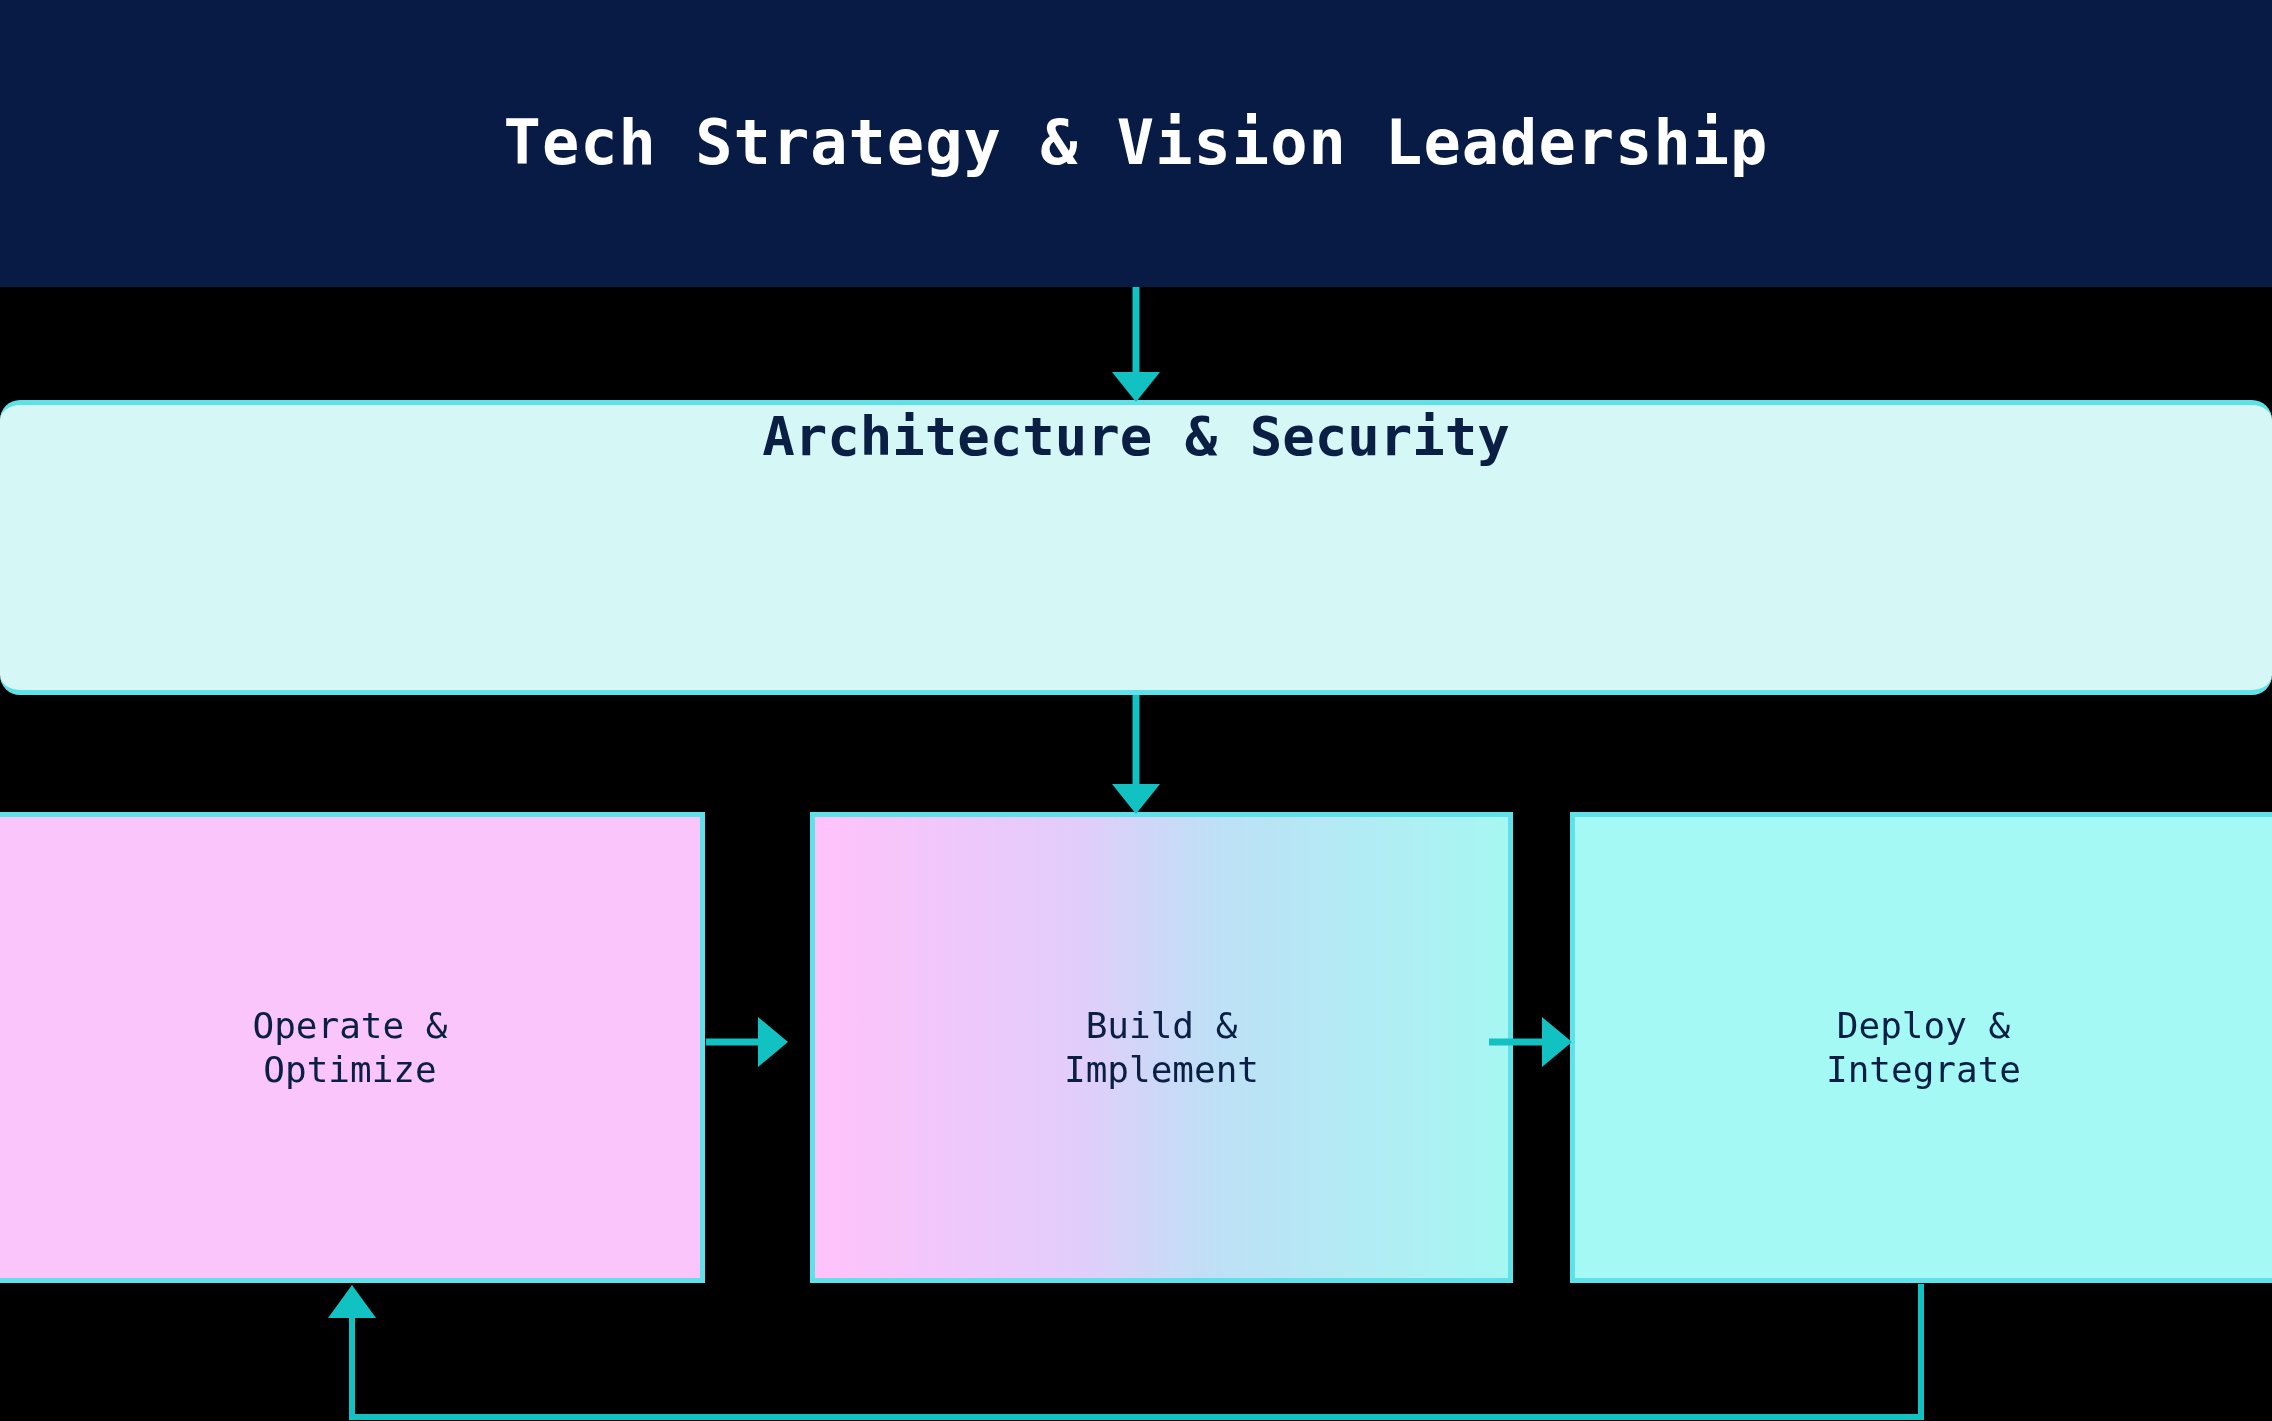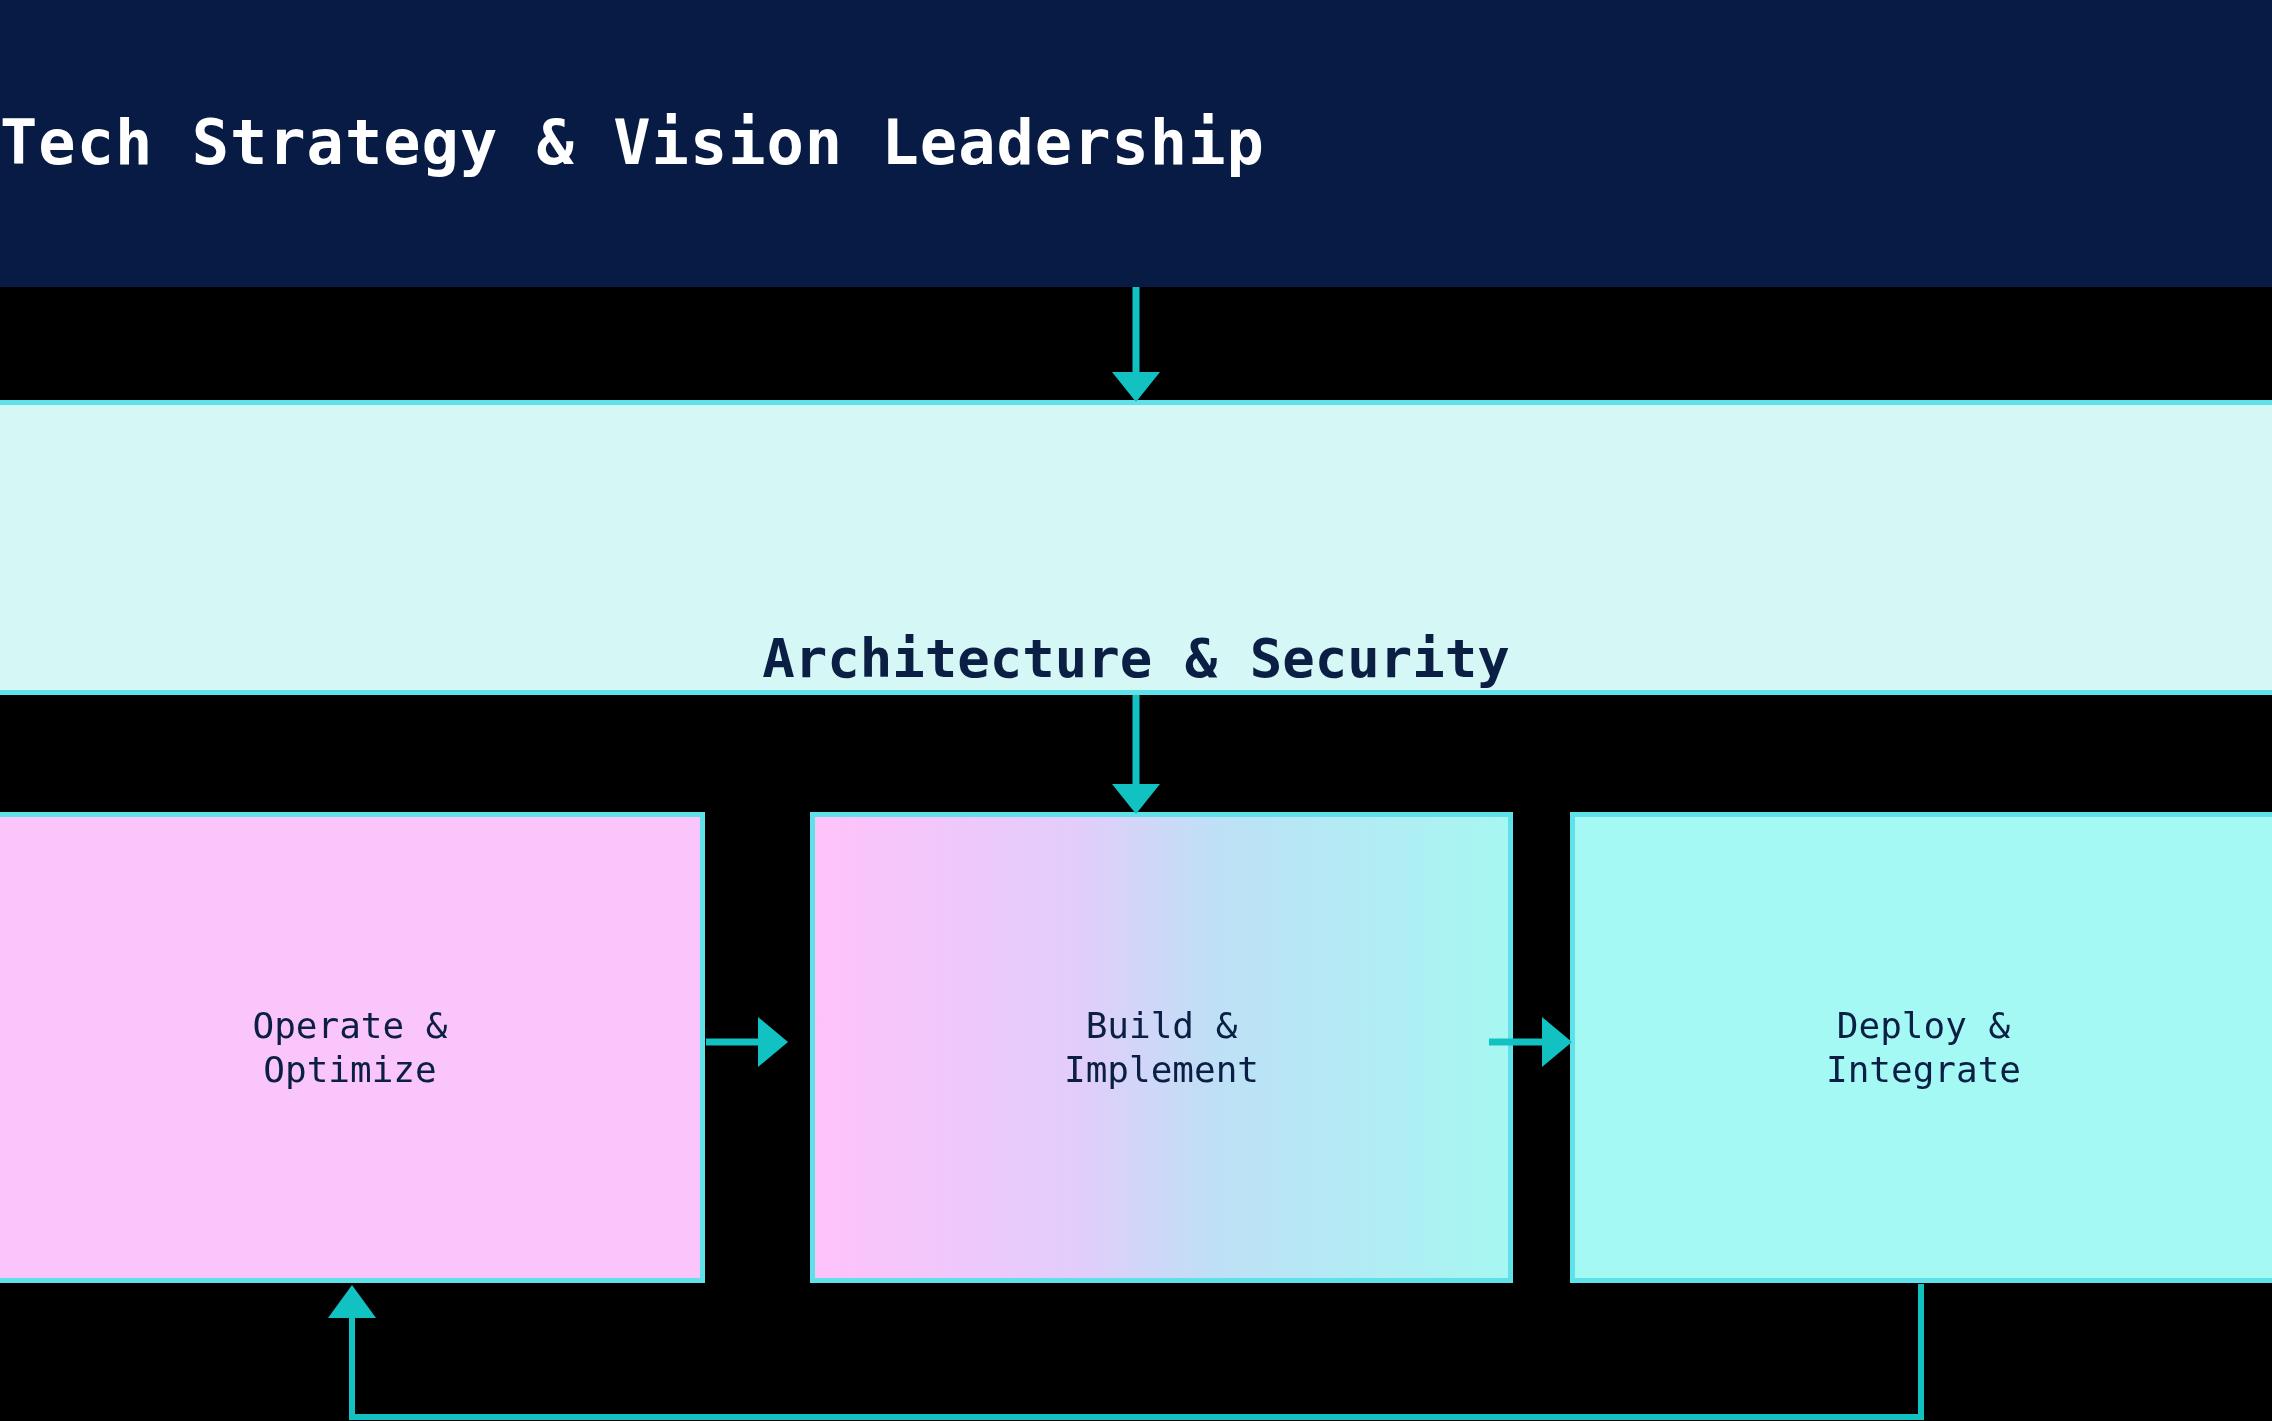--- a/index.html
+++ b/index.html
@@ -23,21 +23,21 @@
   
   .header-band {
     position: absolute;
     left: 0;
     top: 0;
     width: 2272px;
     height: 287px;
     background: #081b45;
     display: flex;
     align-items: center;
-    justify-content: flex-start;
+    justify-content: center;
   }
   .header-title {
     color: #ffffff;
     font-family: "DejaVu Sans Mono", monospace;
     font-weight: bold;
     font-size: 62px;
     letter-spacing: 1px;
     white-space: nowrap;
     line-height: 1.1;
   }
@@ -47,22 +47,23 @@
     position: absolute;
     left: 0;
     top: 400px;
     width: 2272px;
     height: 295px;
     box-sizing: border-box;
     background: #d5f7f6;
     border-top: 5px solid #5ee1e8;
     border-bottom: 5px solid #5ee1e8;
     display: flex;
-    align-items: flex-end;
+    align-items: flex-start;
     justify-content: center;
+    border-radius: 20px;
   }
   .arch-title {
     color: #0b1f44;
     font-family: "DejaVu Sans Mono", monospace;
     font-weight: bold;
     font-size: 54px;
     white-space: nowrap;
   }
 
   

